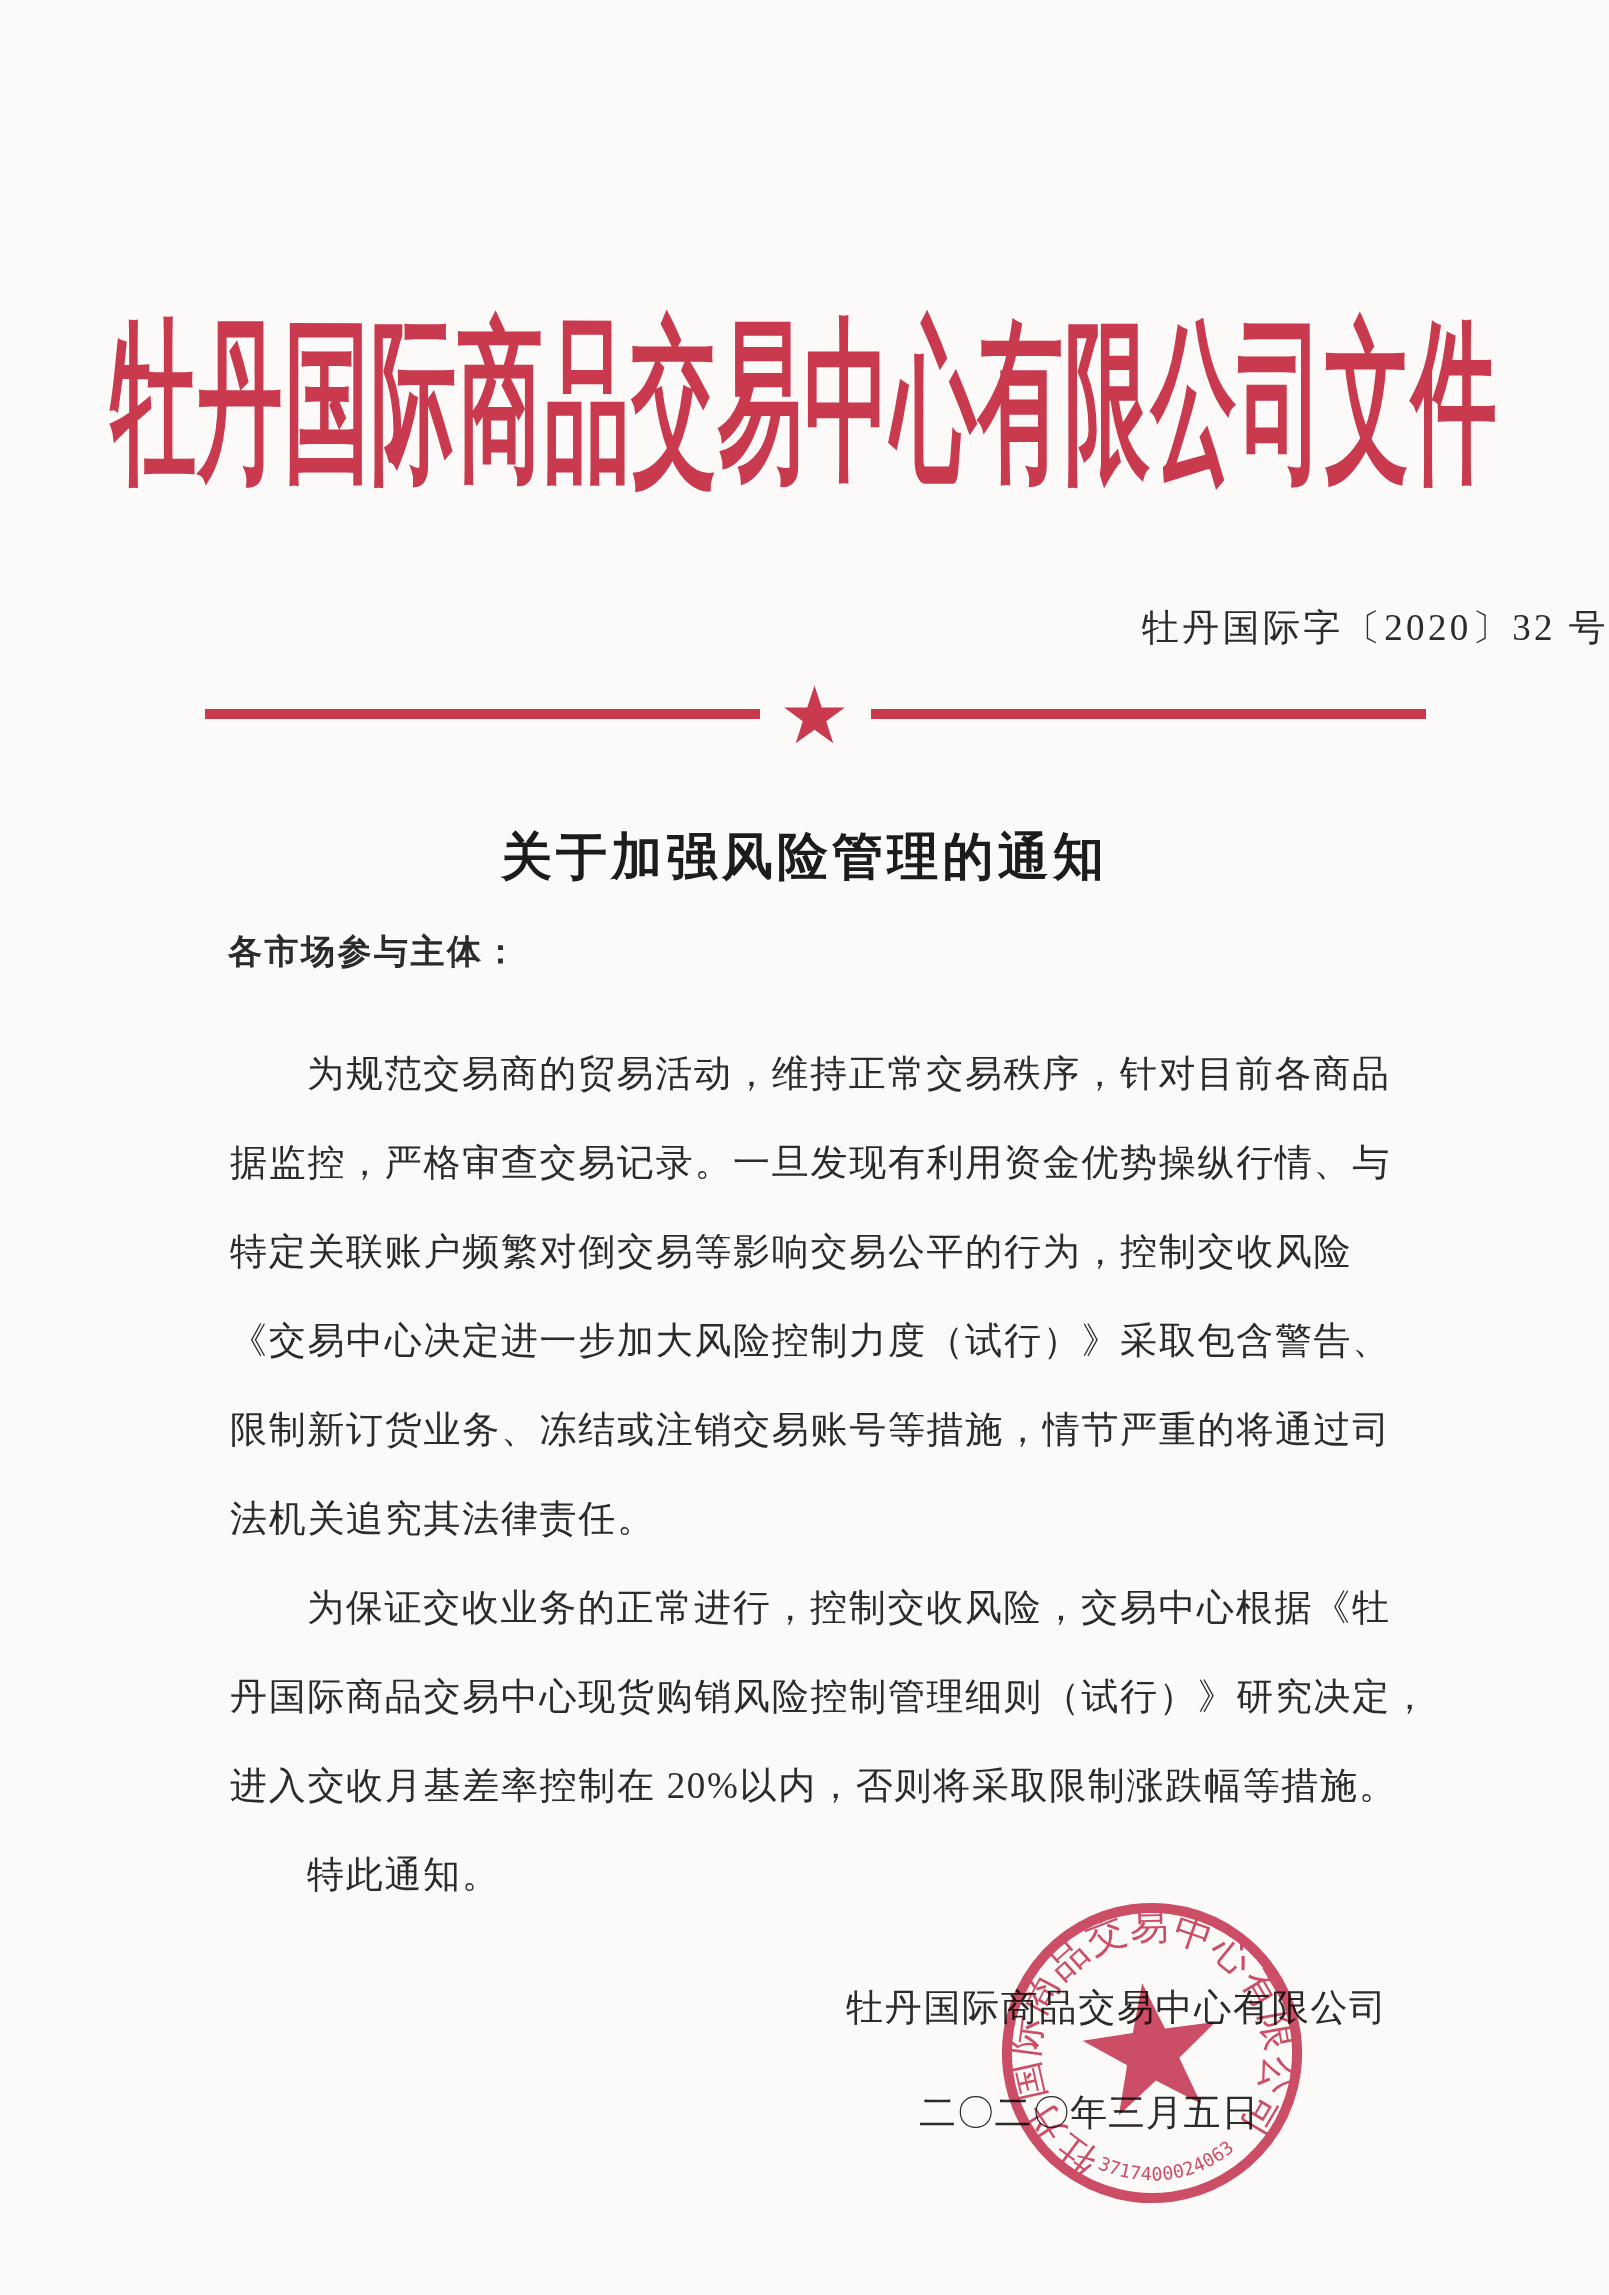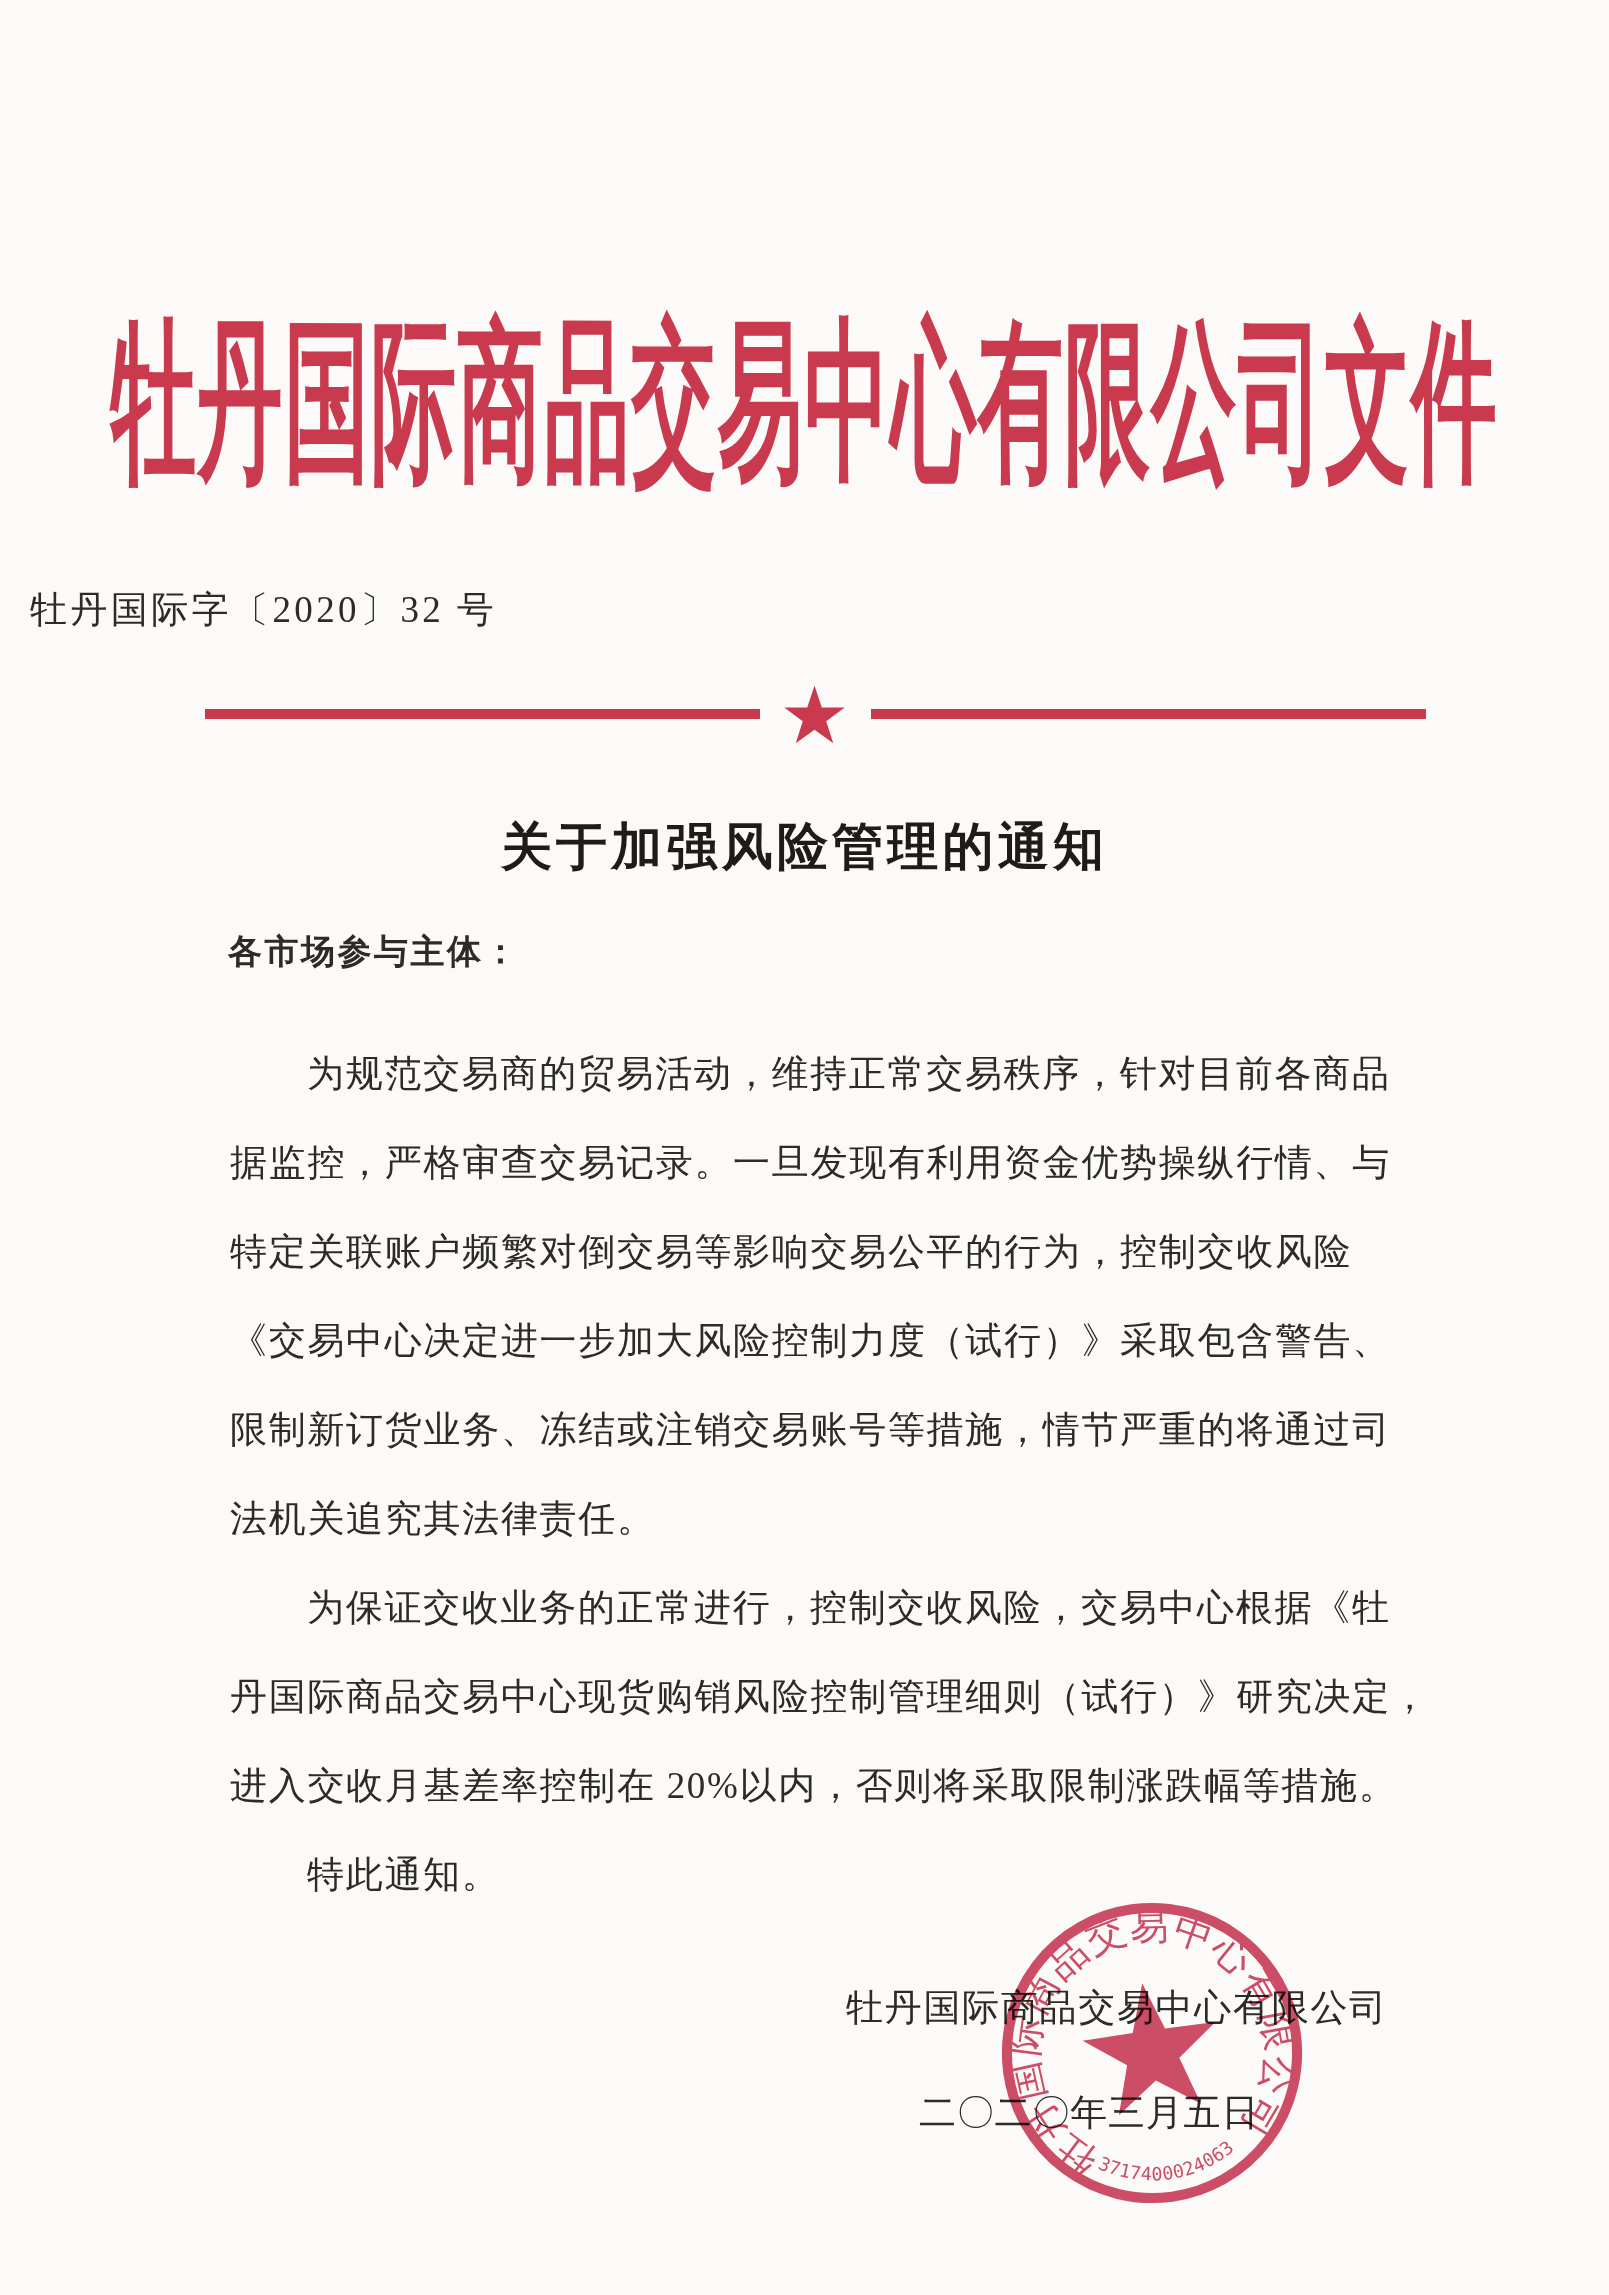--- a/index.html
+++ b/index.html
@@ -26,22 +26,22 @@
     letter-spacing: 1.7px;
     line-height: 1.02;
     color: var(--header-red, #c93a4f);
     transform: scaleY(2.06);
     transform-origin: top center;
   }
 
   
   .doc-number {
     position: absolute;
-    top: 585px; left: 0; right: 0;
-    text-align: left;
+    top: 603px; left: 0; right: 0;
+    text-align: right;
     font-size: 37px;
     letter-spacing: 3.4px;
     white-space: nowrap;
     padding-left: 30px;
   }
 
   
   .rule {
     position: absolute;
     top: 709px;
@@ -54,21 +54,21 @@
     position: absolute;
     left: 781px; top: 684px;
     width: 67px; height: 67px;
   }
   .divider-star polygon { fill: var(--header-red, #c93a4f); }
 
   
   .notice-title {
     position: absolute;
     top: 809px; left: 0; right: 0;
-    margin: 4px;
+    margin: 14px;
     text-align: center;
     font-family: "Liberation Sans", "DejaVu Sans", sans-serif;
     font-weight: 700;
     font-size: 51px;
     letter-spacing: 4.2px;
     color: #1e1c1a;
     white-space: nowrap;
   }
 
   

